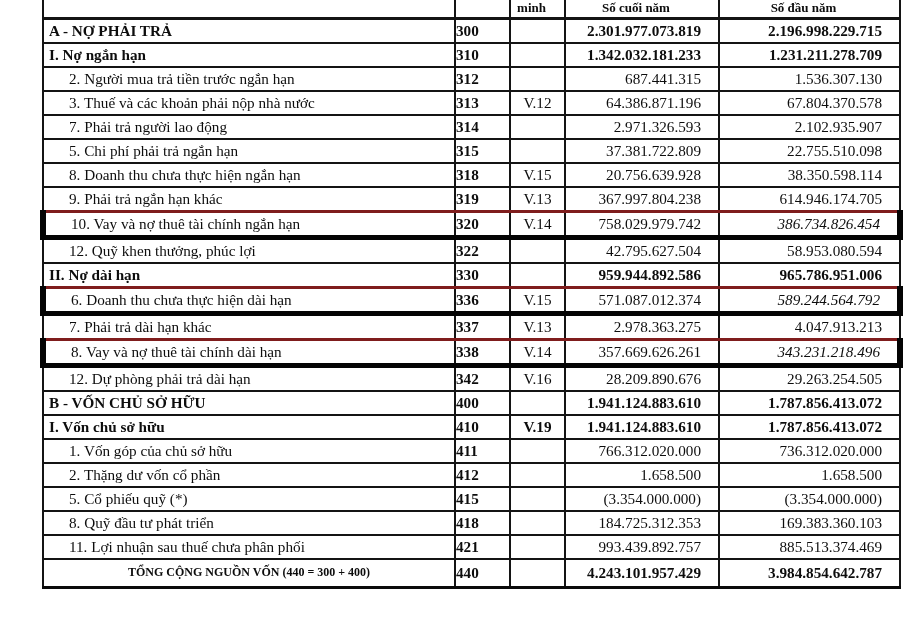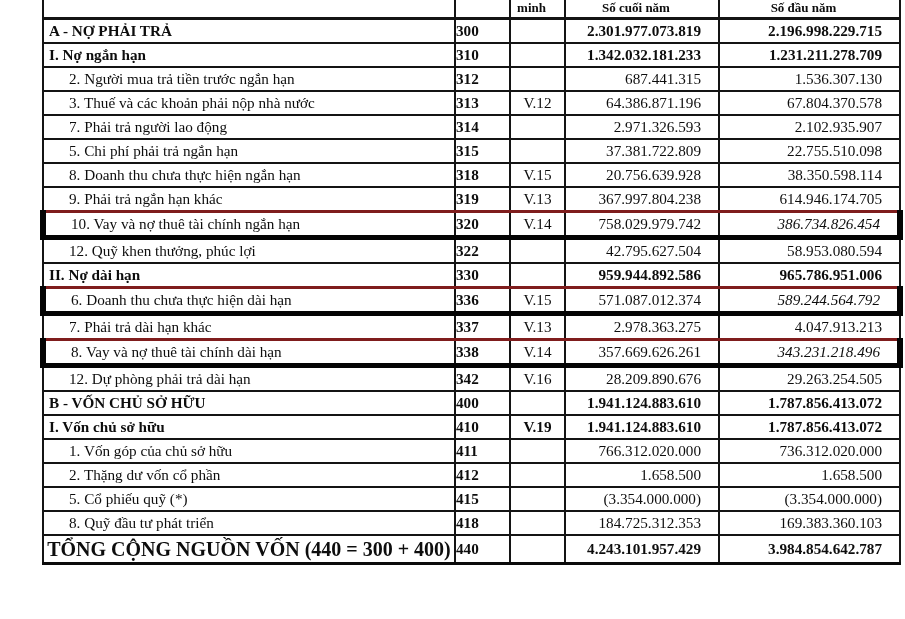--- a/index.html
+++ b/index.html
@@ -43,21 +43,21 @@
     padding: 0;
     vertical-align: middle;
   }
   .bs td.name  { text-align: left; padding-left: 5px; }
   .bs td.code  { text-align: left; font-weight: bold; }
   .bs td.note  { text-align: center; }
   .bs td.num   { text-align: right; padding-right: 17px; }
   tr.row-item td.name { padding-left: 25px; }
   tr.row-section td { font-weight: bold; }
   tr.row-total td { font-weight: bold; height: 26px; }
-  tr.row-total td.name { text-align: center; padding-left: 0; font-size: 20px; }
+  tr.row-total td.name { text-align: center; padding-left: 0; font-size: 12px; }
   .bs tbody tr:last-child td { border-bottom: 3px solid #0a0a0a; }
   
   tr.hl td { border-top: 3px solid #7f1d1d; border-bottom: 5px solid #040404; }
   tr.hl td:first-child { border-left: 6px solid #040404; }
   tr.hl td:last-child  { border-right: 6px solid #040404; font-style: italic; }
 </style>
 </head>
 <body>
 
 <div class="page">
@@ -219,20 +219,27 @@
           <td class="num">(3.354.000.000)</td>
           <td class="num">(3.354.000.000)</td>
         </tr>
         <tr class="row-item">
           <td class="name">8. Quỹ đầu tư phát triển</td>
           <td class="code">418</td>
           <td class="note"></td>
           <td class="num">184.725.312.353</td>
           <td class="num">169.383.360.103</td>
         </tr>
+        <tr class="row-item">
+          <td class="name">11. Lợi nhuận sau thuế chưa phân phối</td>
+          <td class="code">421</td>
+          <td class="note"></td>
+          <td class="num">993.439.892.757</td>
+          <td class="num">885.513.374.469</td>
+        </tr>
         <tr class="row-total">
           <td class="name">TỔNG CỘNG NGUỒN VỐN (440 = 300 + 400)</td>
           <td class="code">440</td>
           <td class="note"></td>
           <td class="num">4.243.101.957.429</td>
           <td class="num">3.984.854.642.787</td>
         </tr>
       </tbody>
   </table>
 </div>

